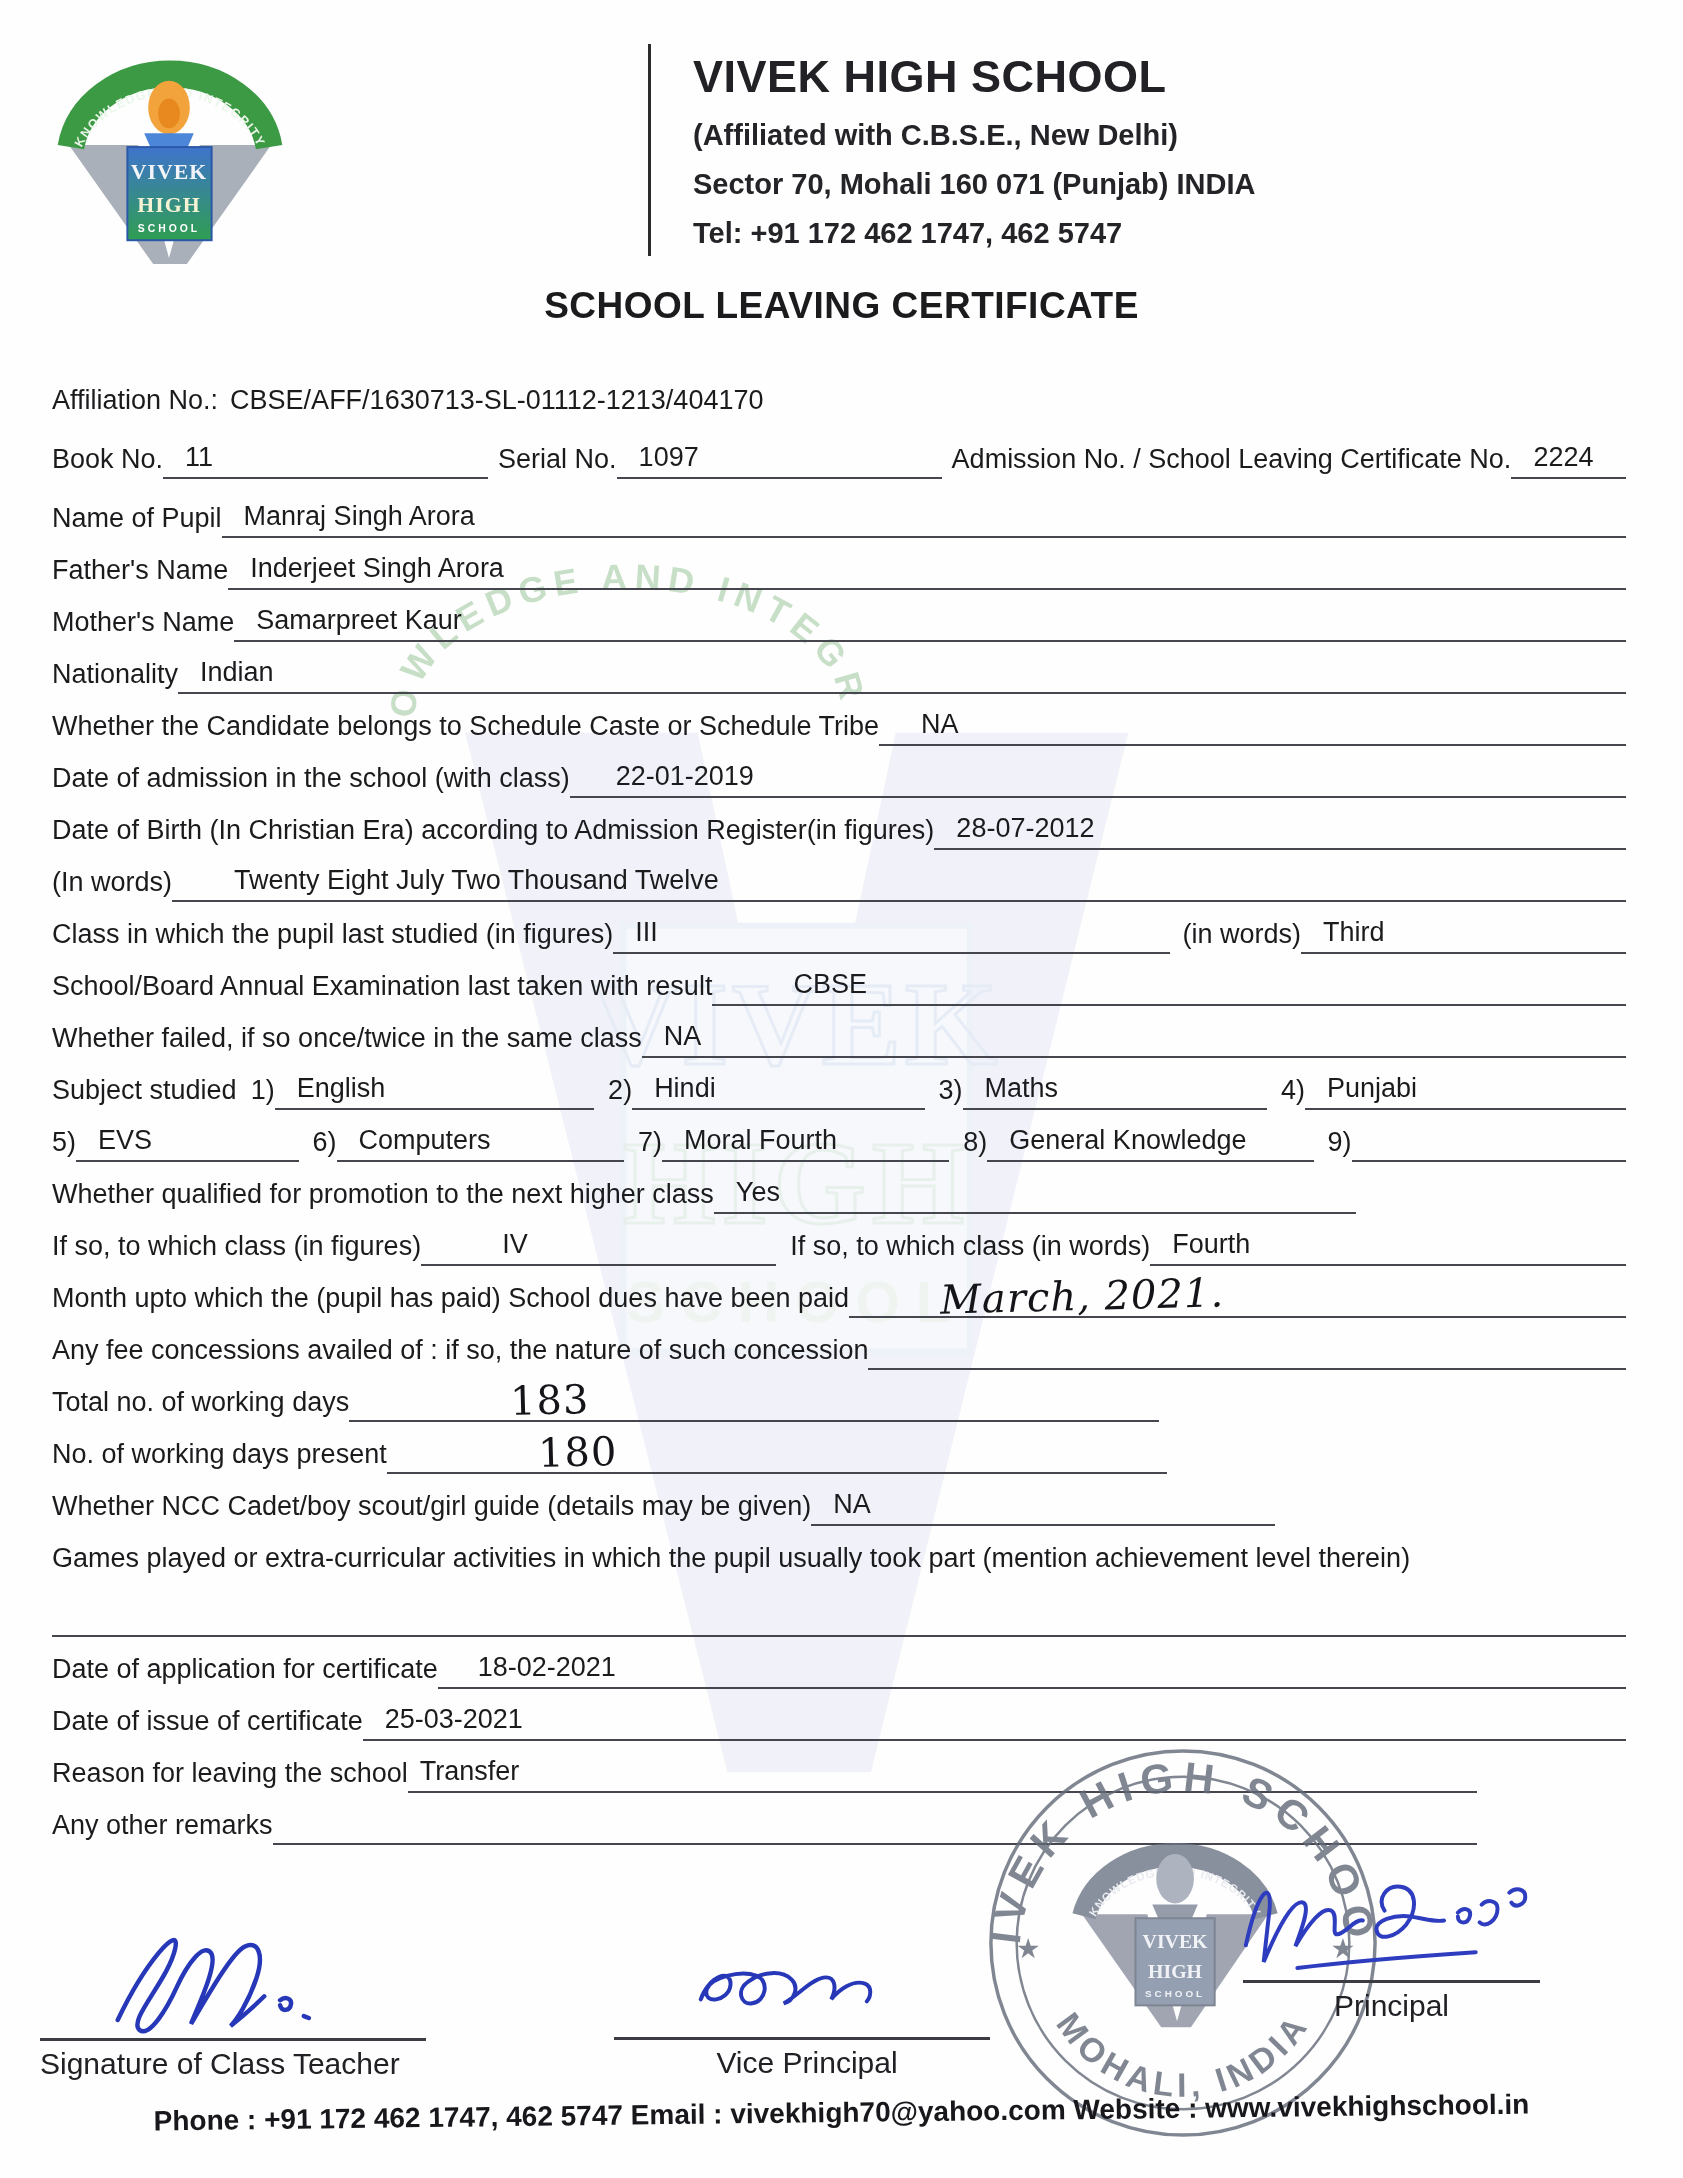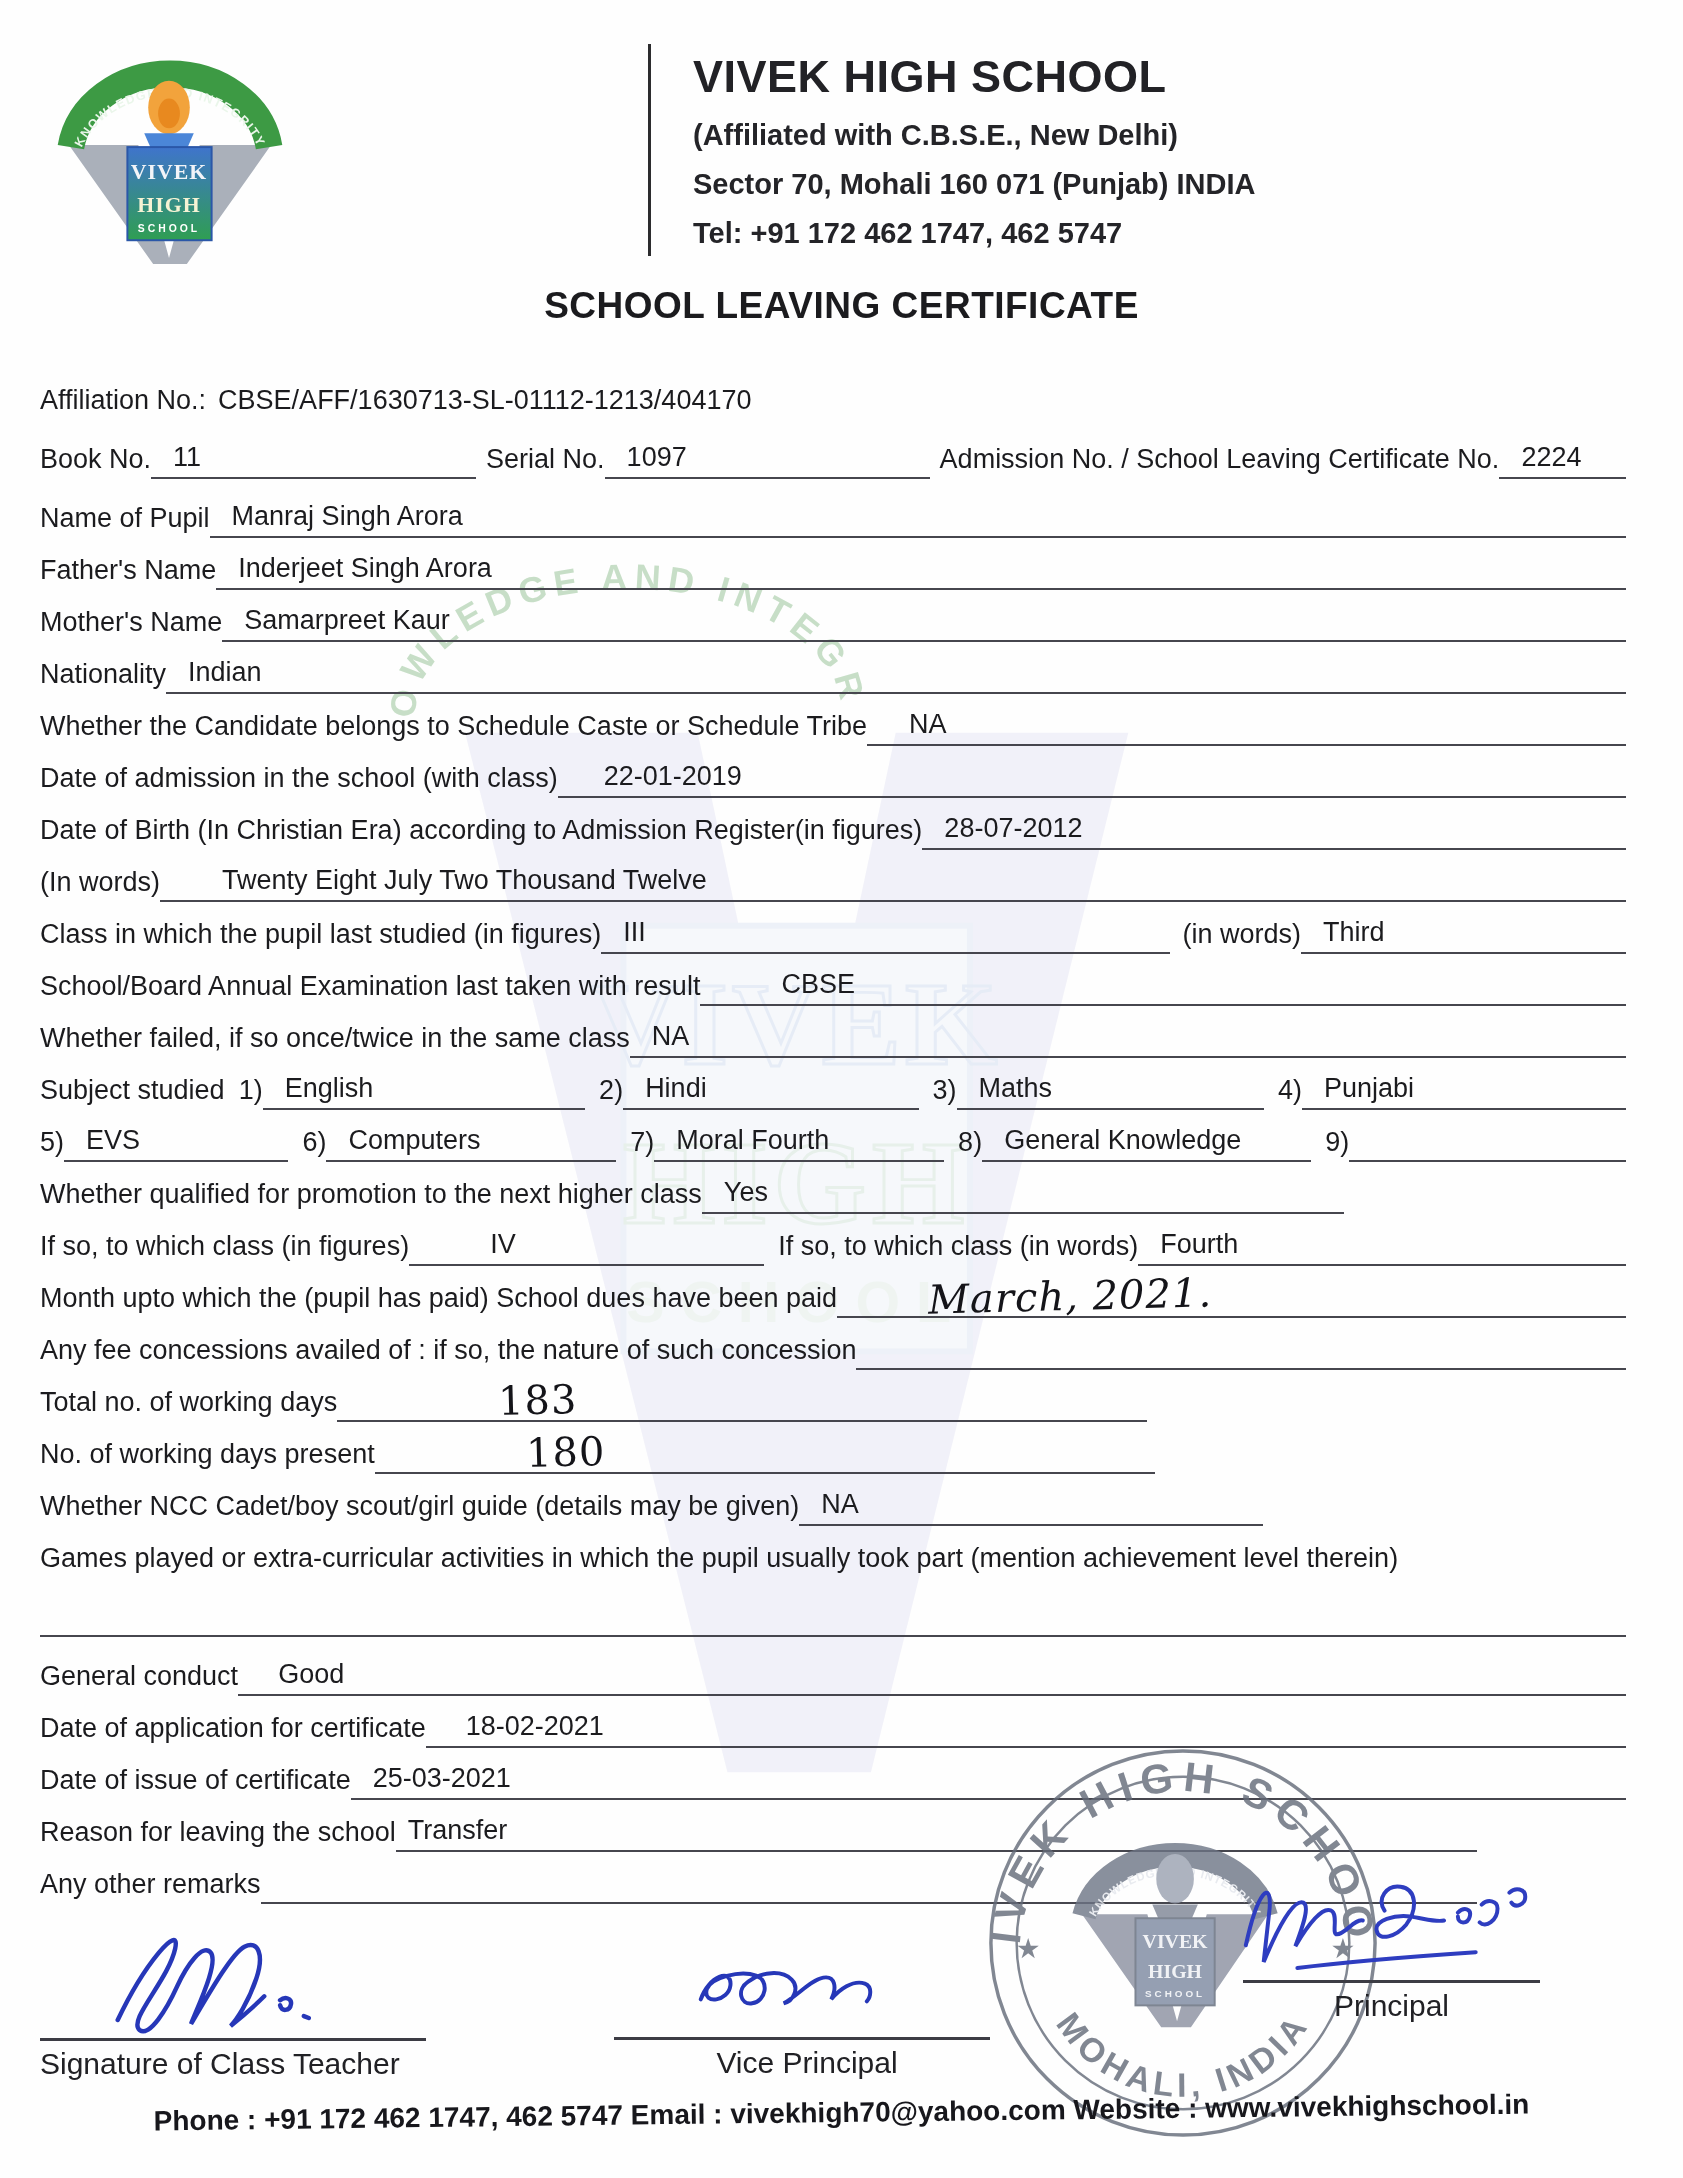--- a/index.html
+++ b/index.html
@@ -8,21 +8,21 @@
   
   .hdr{position:absolute;top:0;left:0;right:0;height:297px;z-index:2;}
   .logo{position:absolute;left:51px;top:48px;}
   .hdr-divider{position:absolute;left:648px;top:44px;width:3px;height:212px;background:#2c2c2e;}
   .school-info{position:absolute;left:693px;top:51px;}
   .school-name{font-size:45px;font-weight:bold;letter-spacing:0.5px;color:#222226;}
   .school-sub{font-size:29px;font-weight:bold;margin-top:16px;color:#242428;}
   .doc-title{position:absolute;top:285px;left:0;width:1683px;text-align:center;
              font-size:37px;font-weight:bold;letter-spacing:0.5px;z-index:2;}
   
-  .form{position:absolute;left:40px;right:57px;top:368px;z-index:2;}
+  .form{position:absolute;left:52px;right:57px;top:368px;z-index:2;}
   .row{display:flex;align-items:flex-end;height:52px;font-size:27px;white-space:nowrap;}
   .row.h60{height:59px;}
   .lbl{padding-bottom:4px;}
   .fill{border-bottom:2px solid #46464e;padding:0 6px 4px 22px;min-width:36px;overflow:visible;}
   .grow{flex:1 1 auto;}
   .num{padding:0 0 4px 14px;}
   .handwrite{font-family:"DejaVu Serif",serif;font-style:italic;font-size:40px;
              color:#141419;position:relative;top:7px;letter-spacing:1px;
              display:inline-block;transform:rotate(-1.5deg);}
   
@@ -228,24 +228,20 @@
       <span class="fill" style="width:436px"><span>NA</span></span>
     </div>
 
     <div class="row">
       <span class="lbl">Games played or extra-curricular activities in which the pupil usually took part (mention achievement level therein)</span>
     </div>
     <div class="row h60">
       <span class="fill grow" style="padding-left:0"><span></span></span>
     </div>
 
-    <div class="row h60">
-      <span class="lbl">General conduct</span>
-      <span class="fill grow"><span style="margin-left:18px">Good</span></span>
-    </div>
 
     <div class="row">
       <span class="lbl">Date of application for certificate</span>
       <span class="fill grow"><span style="margin-left:18px">18-02-2021</span></span>
     </div>
 
     <div class="row">
       <span class="lbl">Date of issue of certificate</span>
       <span class="fill grow"><span>25-03-2021</span></span>
     </div>

